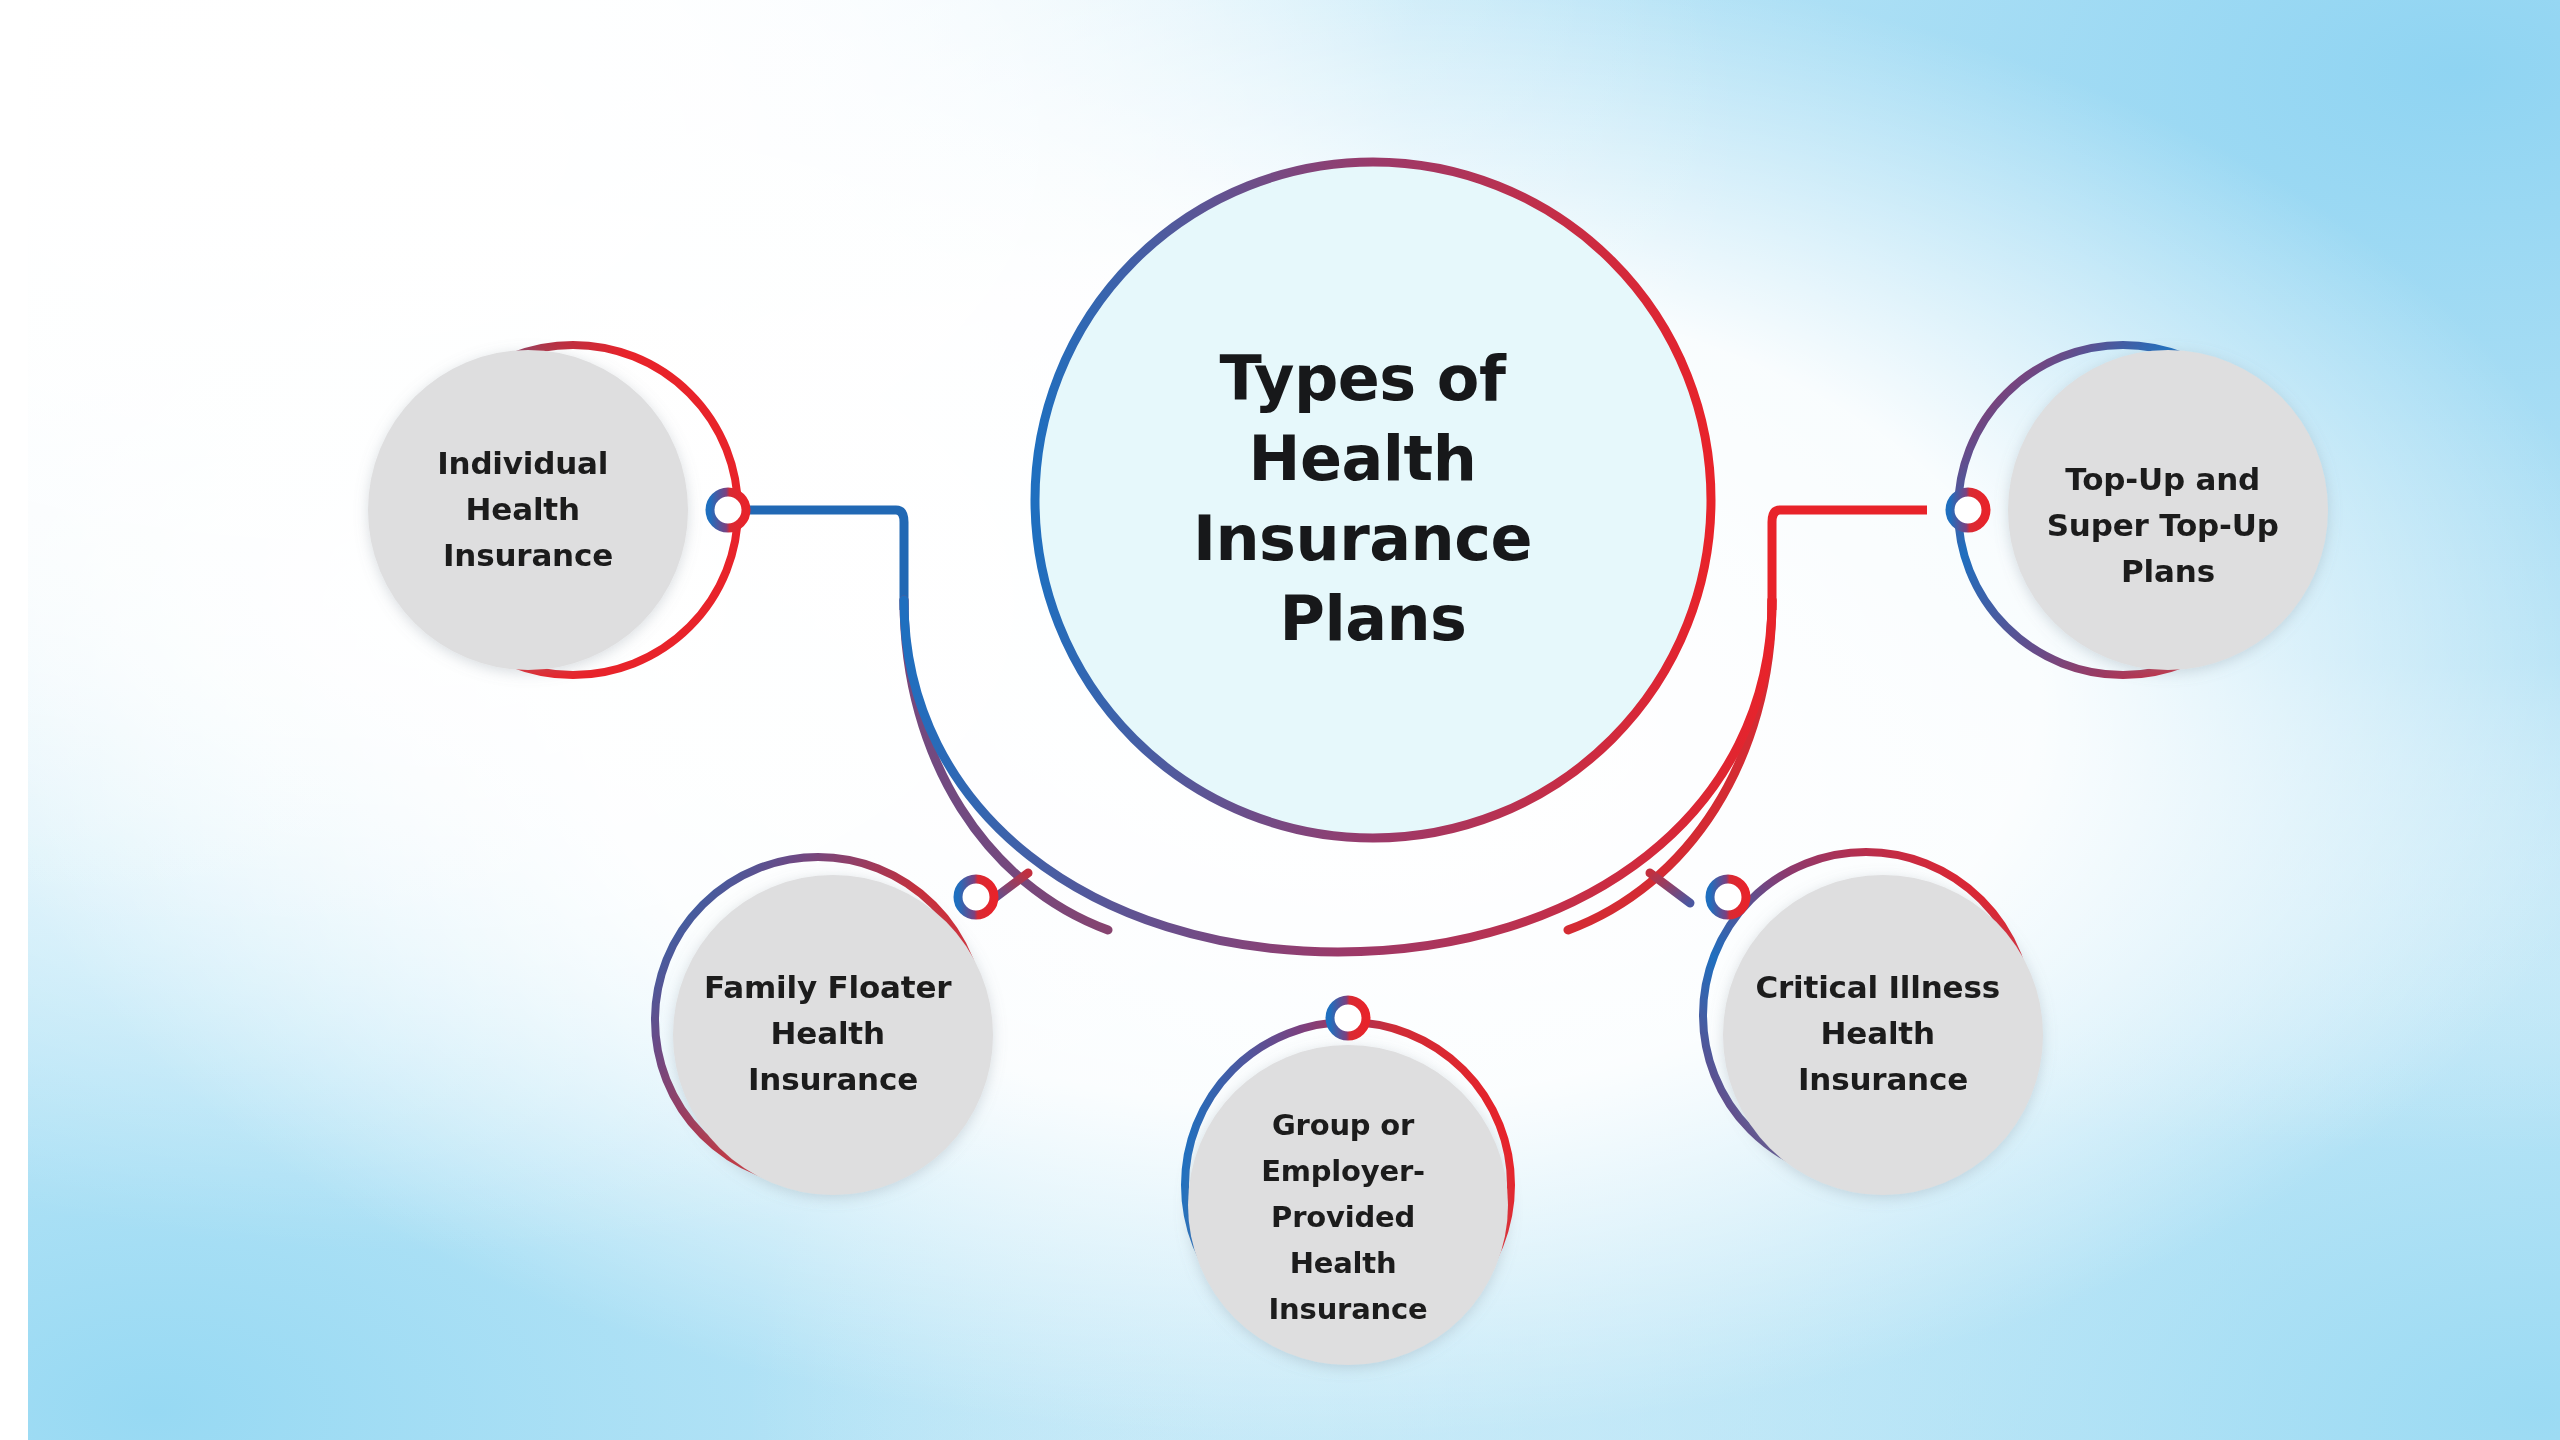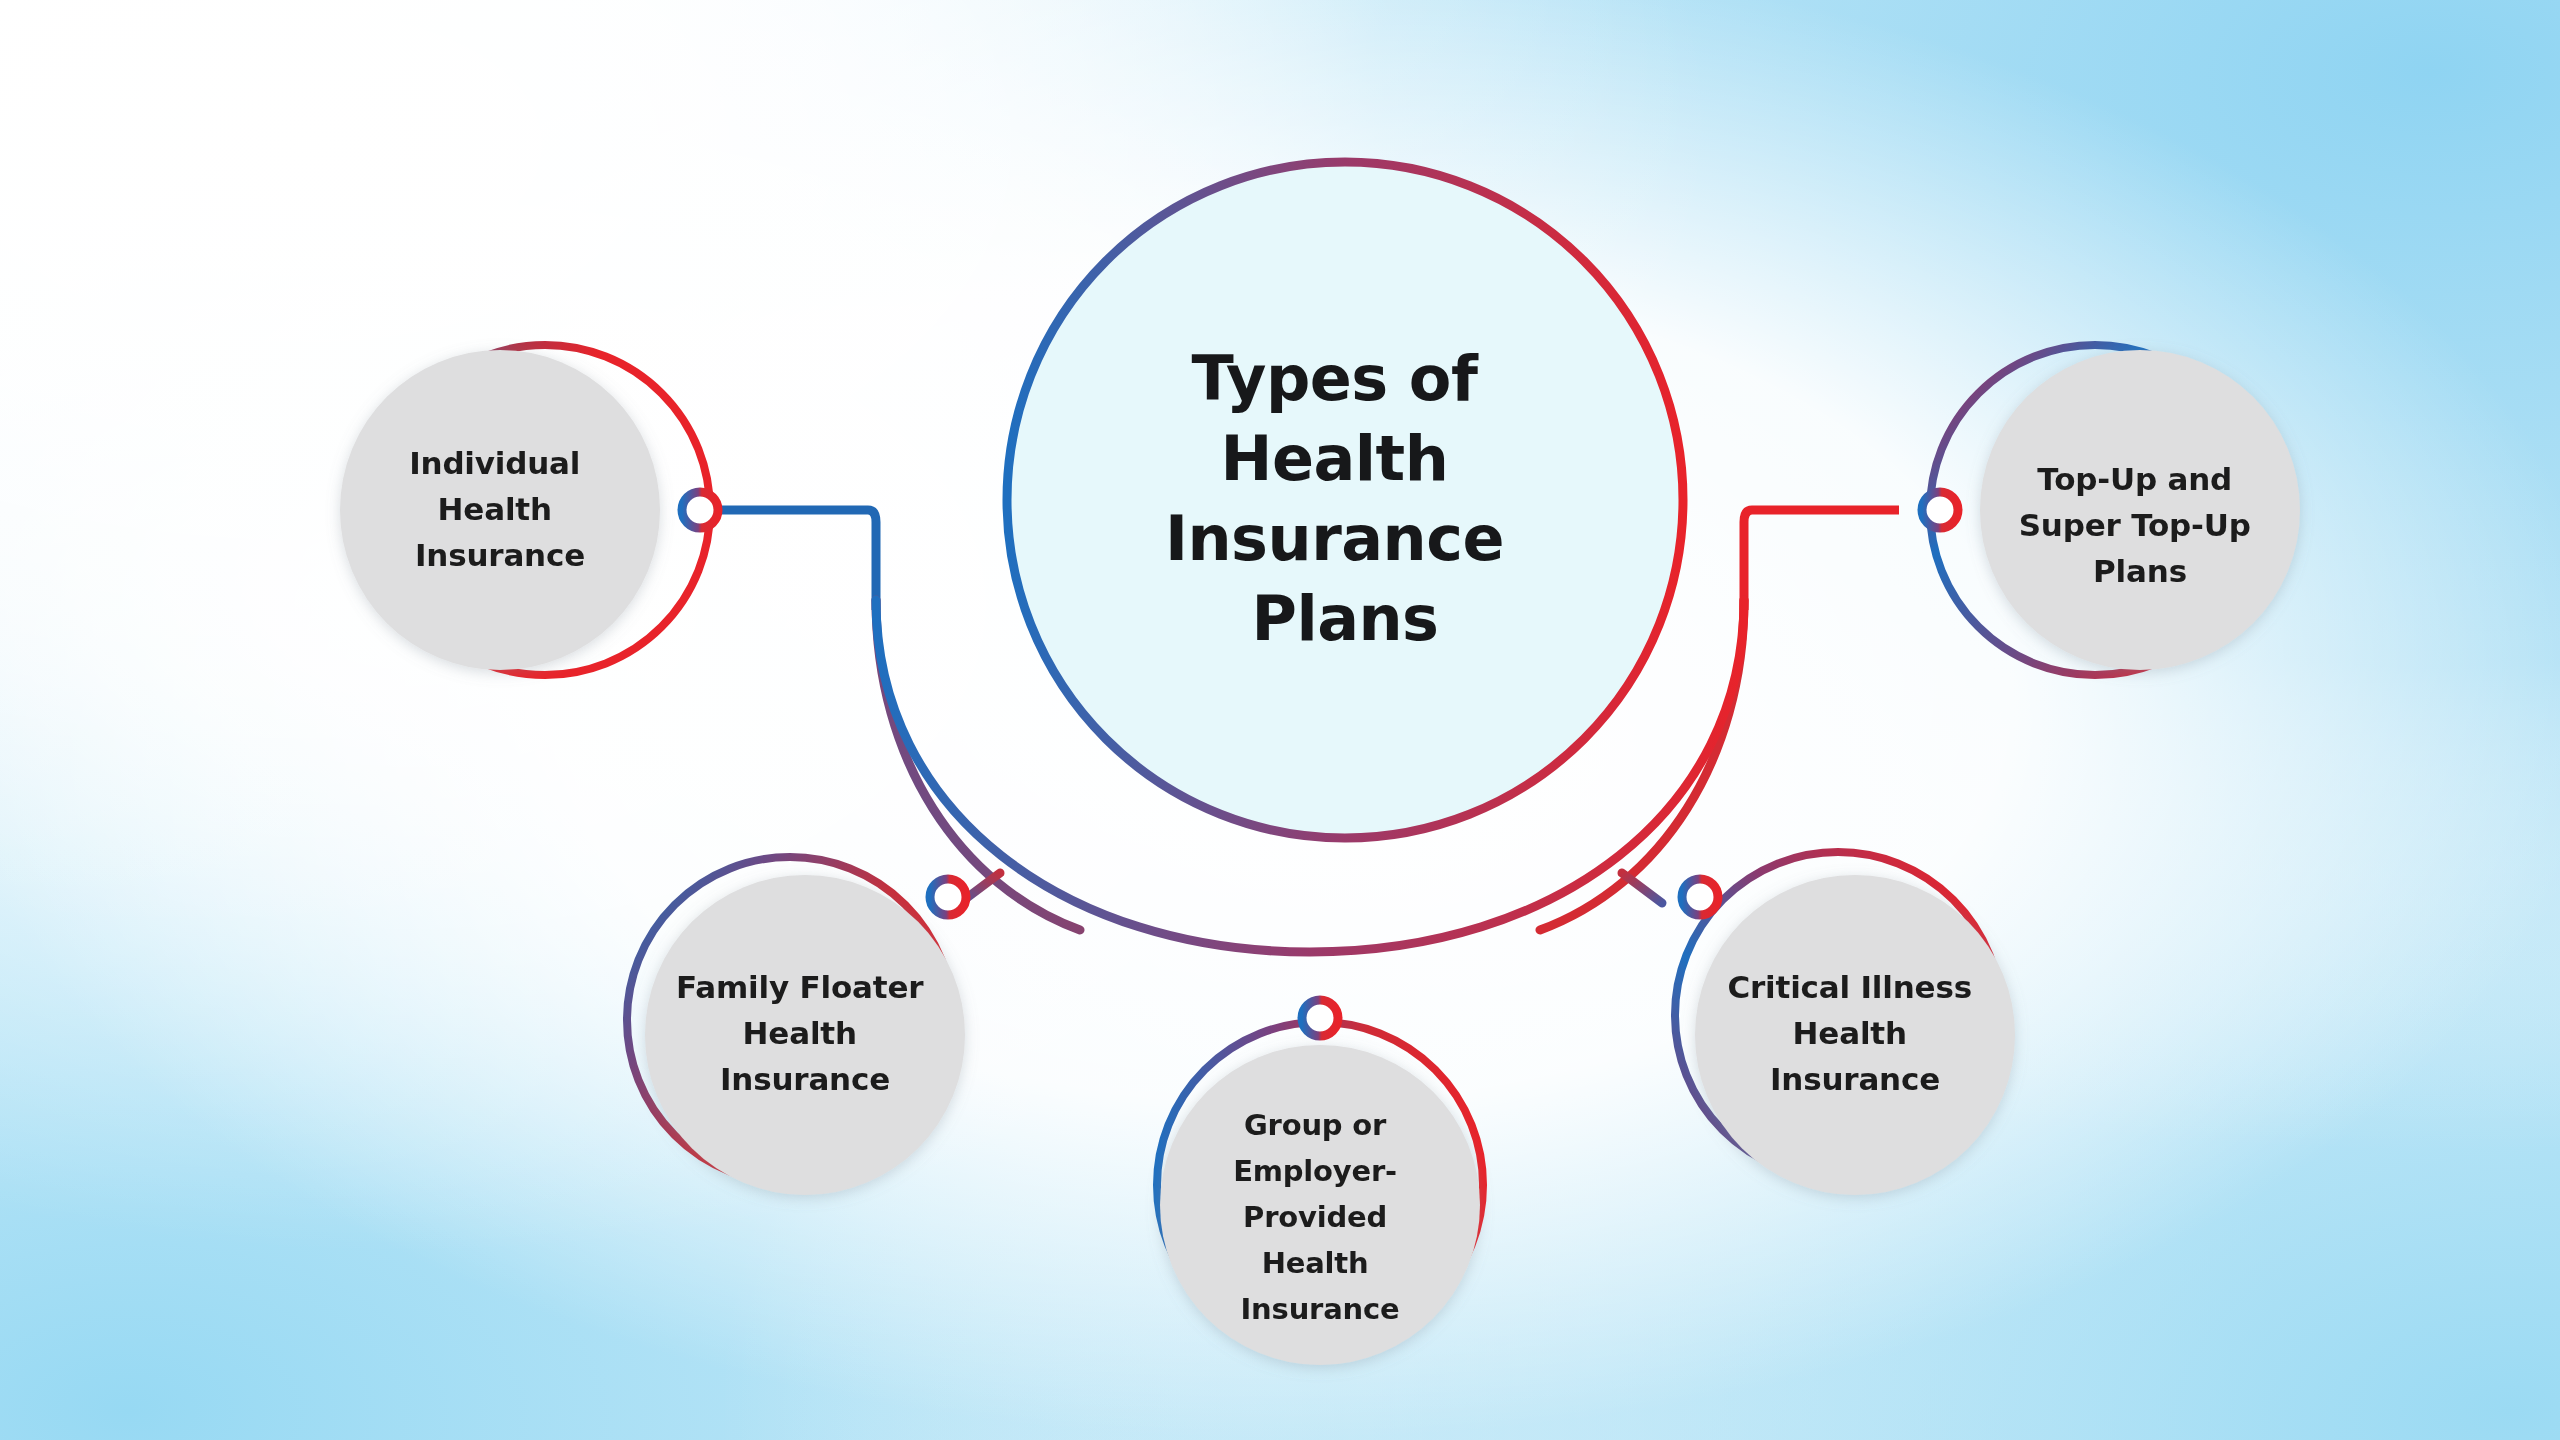--- a/index.html
+++ b/index.html
@@ -2,21 +2,21 @@
 <html><head>
 <meta charset="utf-8">
 <title>Types of Health Insurance Plans</title>
 <style>
   html,body{margin:0;padding:0;}
   body{
     width:2560px;height:1440px;overflow:hidden;
     font-family:"DejaVu Sans","Liberation Sans",sans-serif;
     background:#ffffff;
   }
-  #stage{position:relative;width:2252px;height:1440px;}
+  #stage{position:relative;width:2252px;height:1440px;margin-left:28px;}
   #bg{position:absolute;inset:0;width:2560px;height:1440px;}
   #diagram{position:absolute;inset:0;width:2560px;height:1440px;}
   .node-label{
     font-weight:700;
     fill:#1c1c1c;
     text-anchor:middle;
     font-family:"DejaVu Sans","Liberation Sans",sans-serif;
   }
   .center-label{
     font-weight:700;

